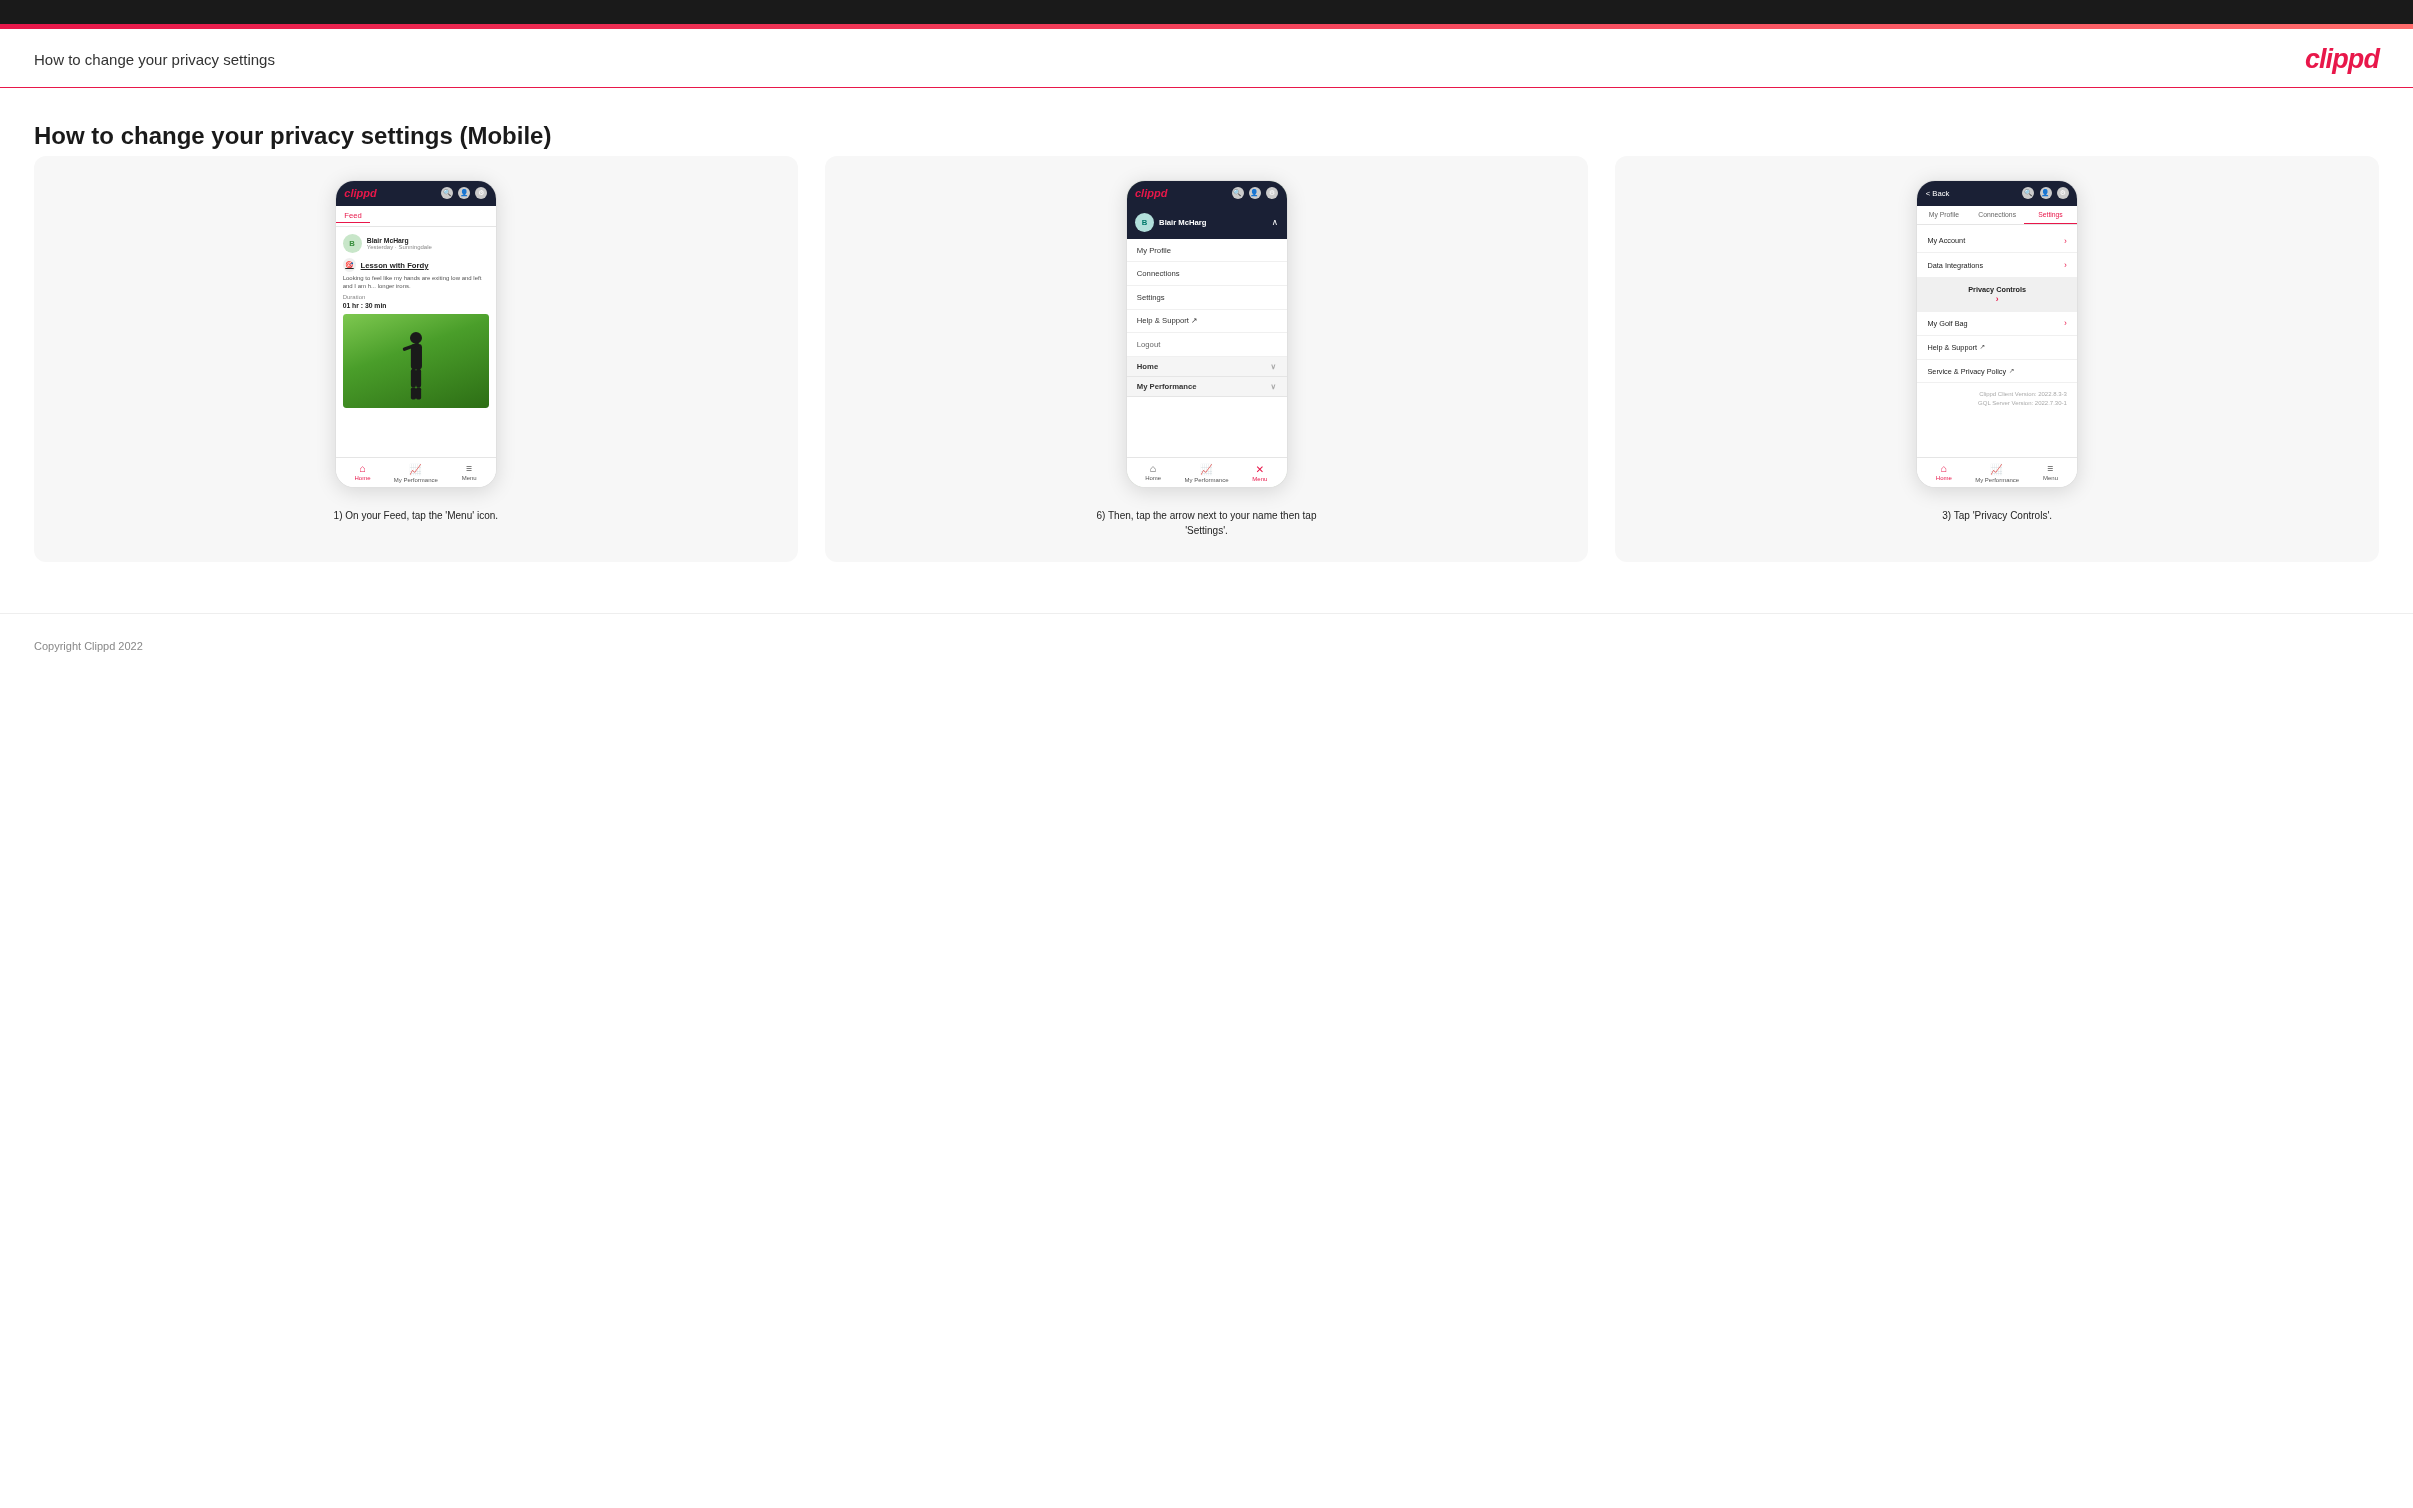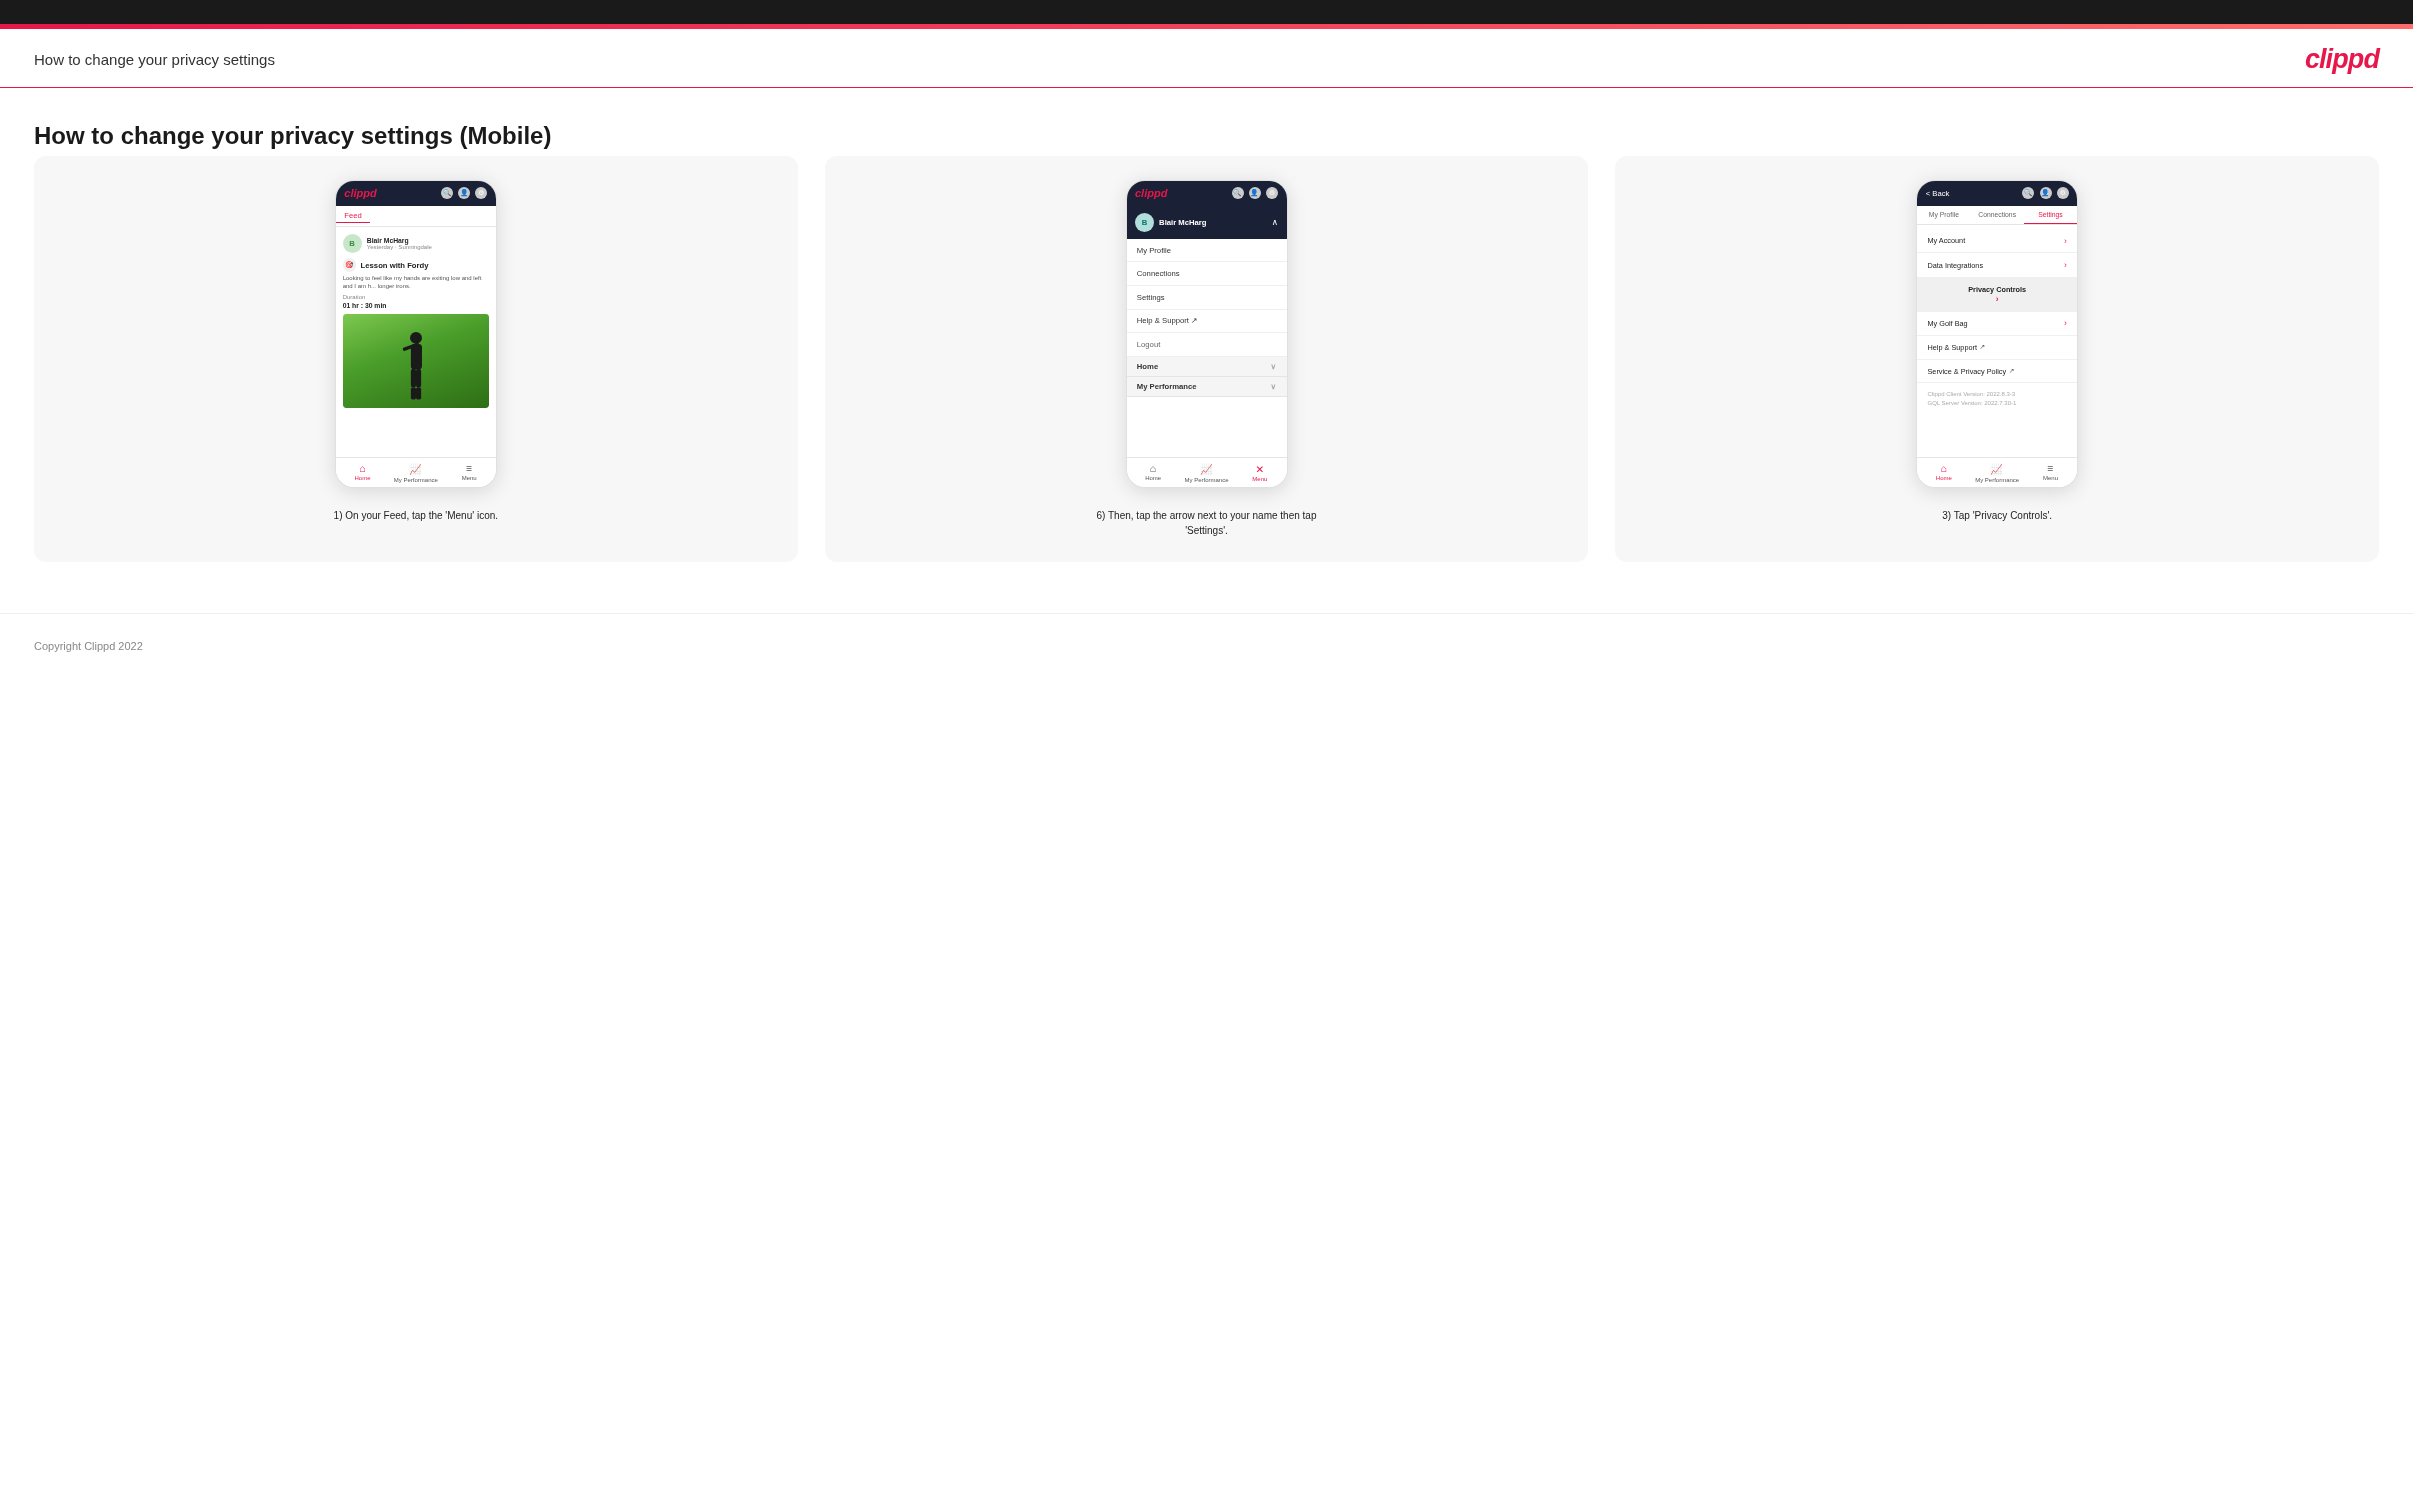--- a/index.html
+++ b/index.html
@@ -155,20 +155,21 @@
     }
     .post-date {
       font-size: 6px;
       color: #888;
     }
     .post-lesson {
       display: flex;
       align-items: center;
       gap: 4.3px;
       margin-bottom: 3.4px;
+      text-decoration: underline;
     }
     .lesson-icon {
       width: 13.7px;
       height: 13.7px;
       border-radius: 50%;
       background: #f0f0f0;
       display: flex;
       align-items: center;
       justify-content: center;
       font-size: 6.8px;
@@ -308,20 +309,21 @@
       border-bottom: 1.7px solid transparent;
     }
     .settings-tab.active {
       color: #e8174a;
       border-bottom: 1.7px solid #e8174a;
     }
     .settings-list {
       padding: 3.4px 0;
       background: #fff;
       flex: 1;
+      text-align: right;
     }
     .settings-item {
       display: flex;
       align-items: center;
       justify-content: space-between;
       padding: 6.8px 10.3px;
       font-size: 7.3px;
       color: #222;
       border-bottom: 0.9px solid #f0f0f0;
     }

